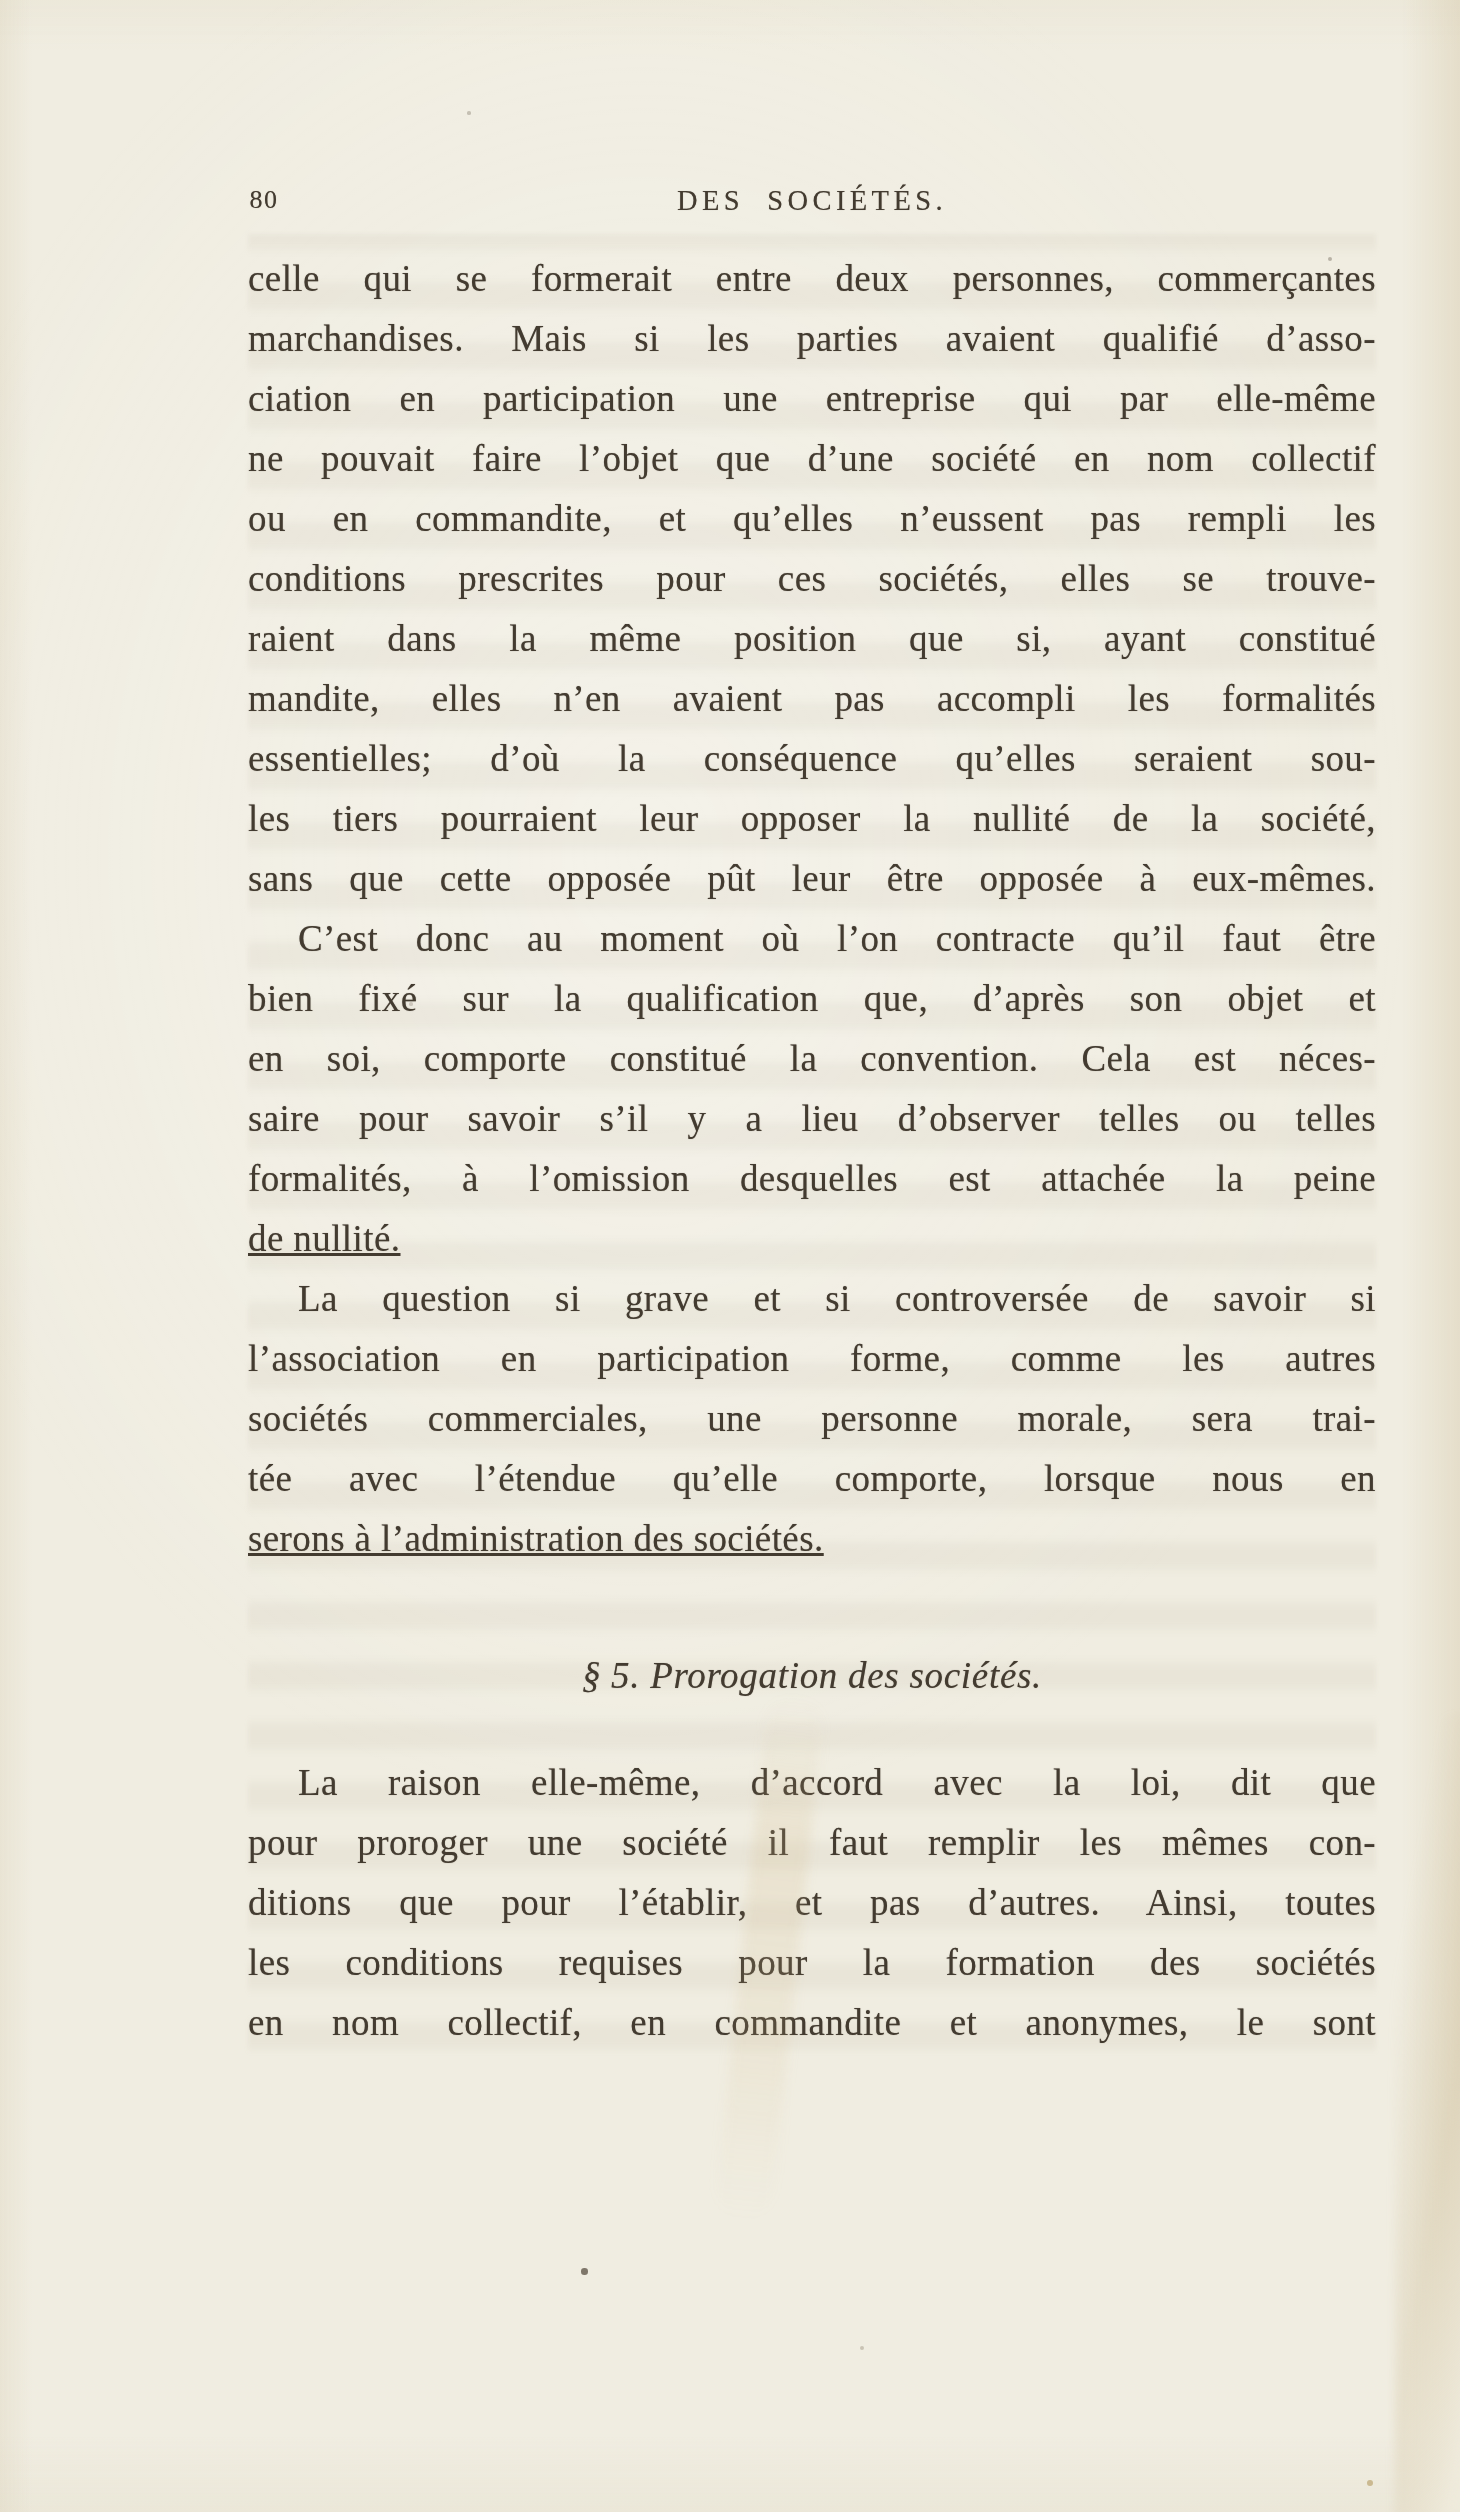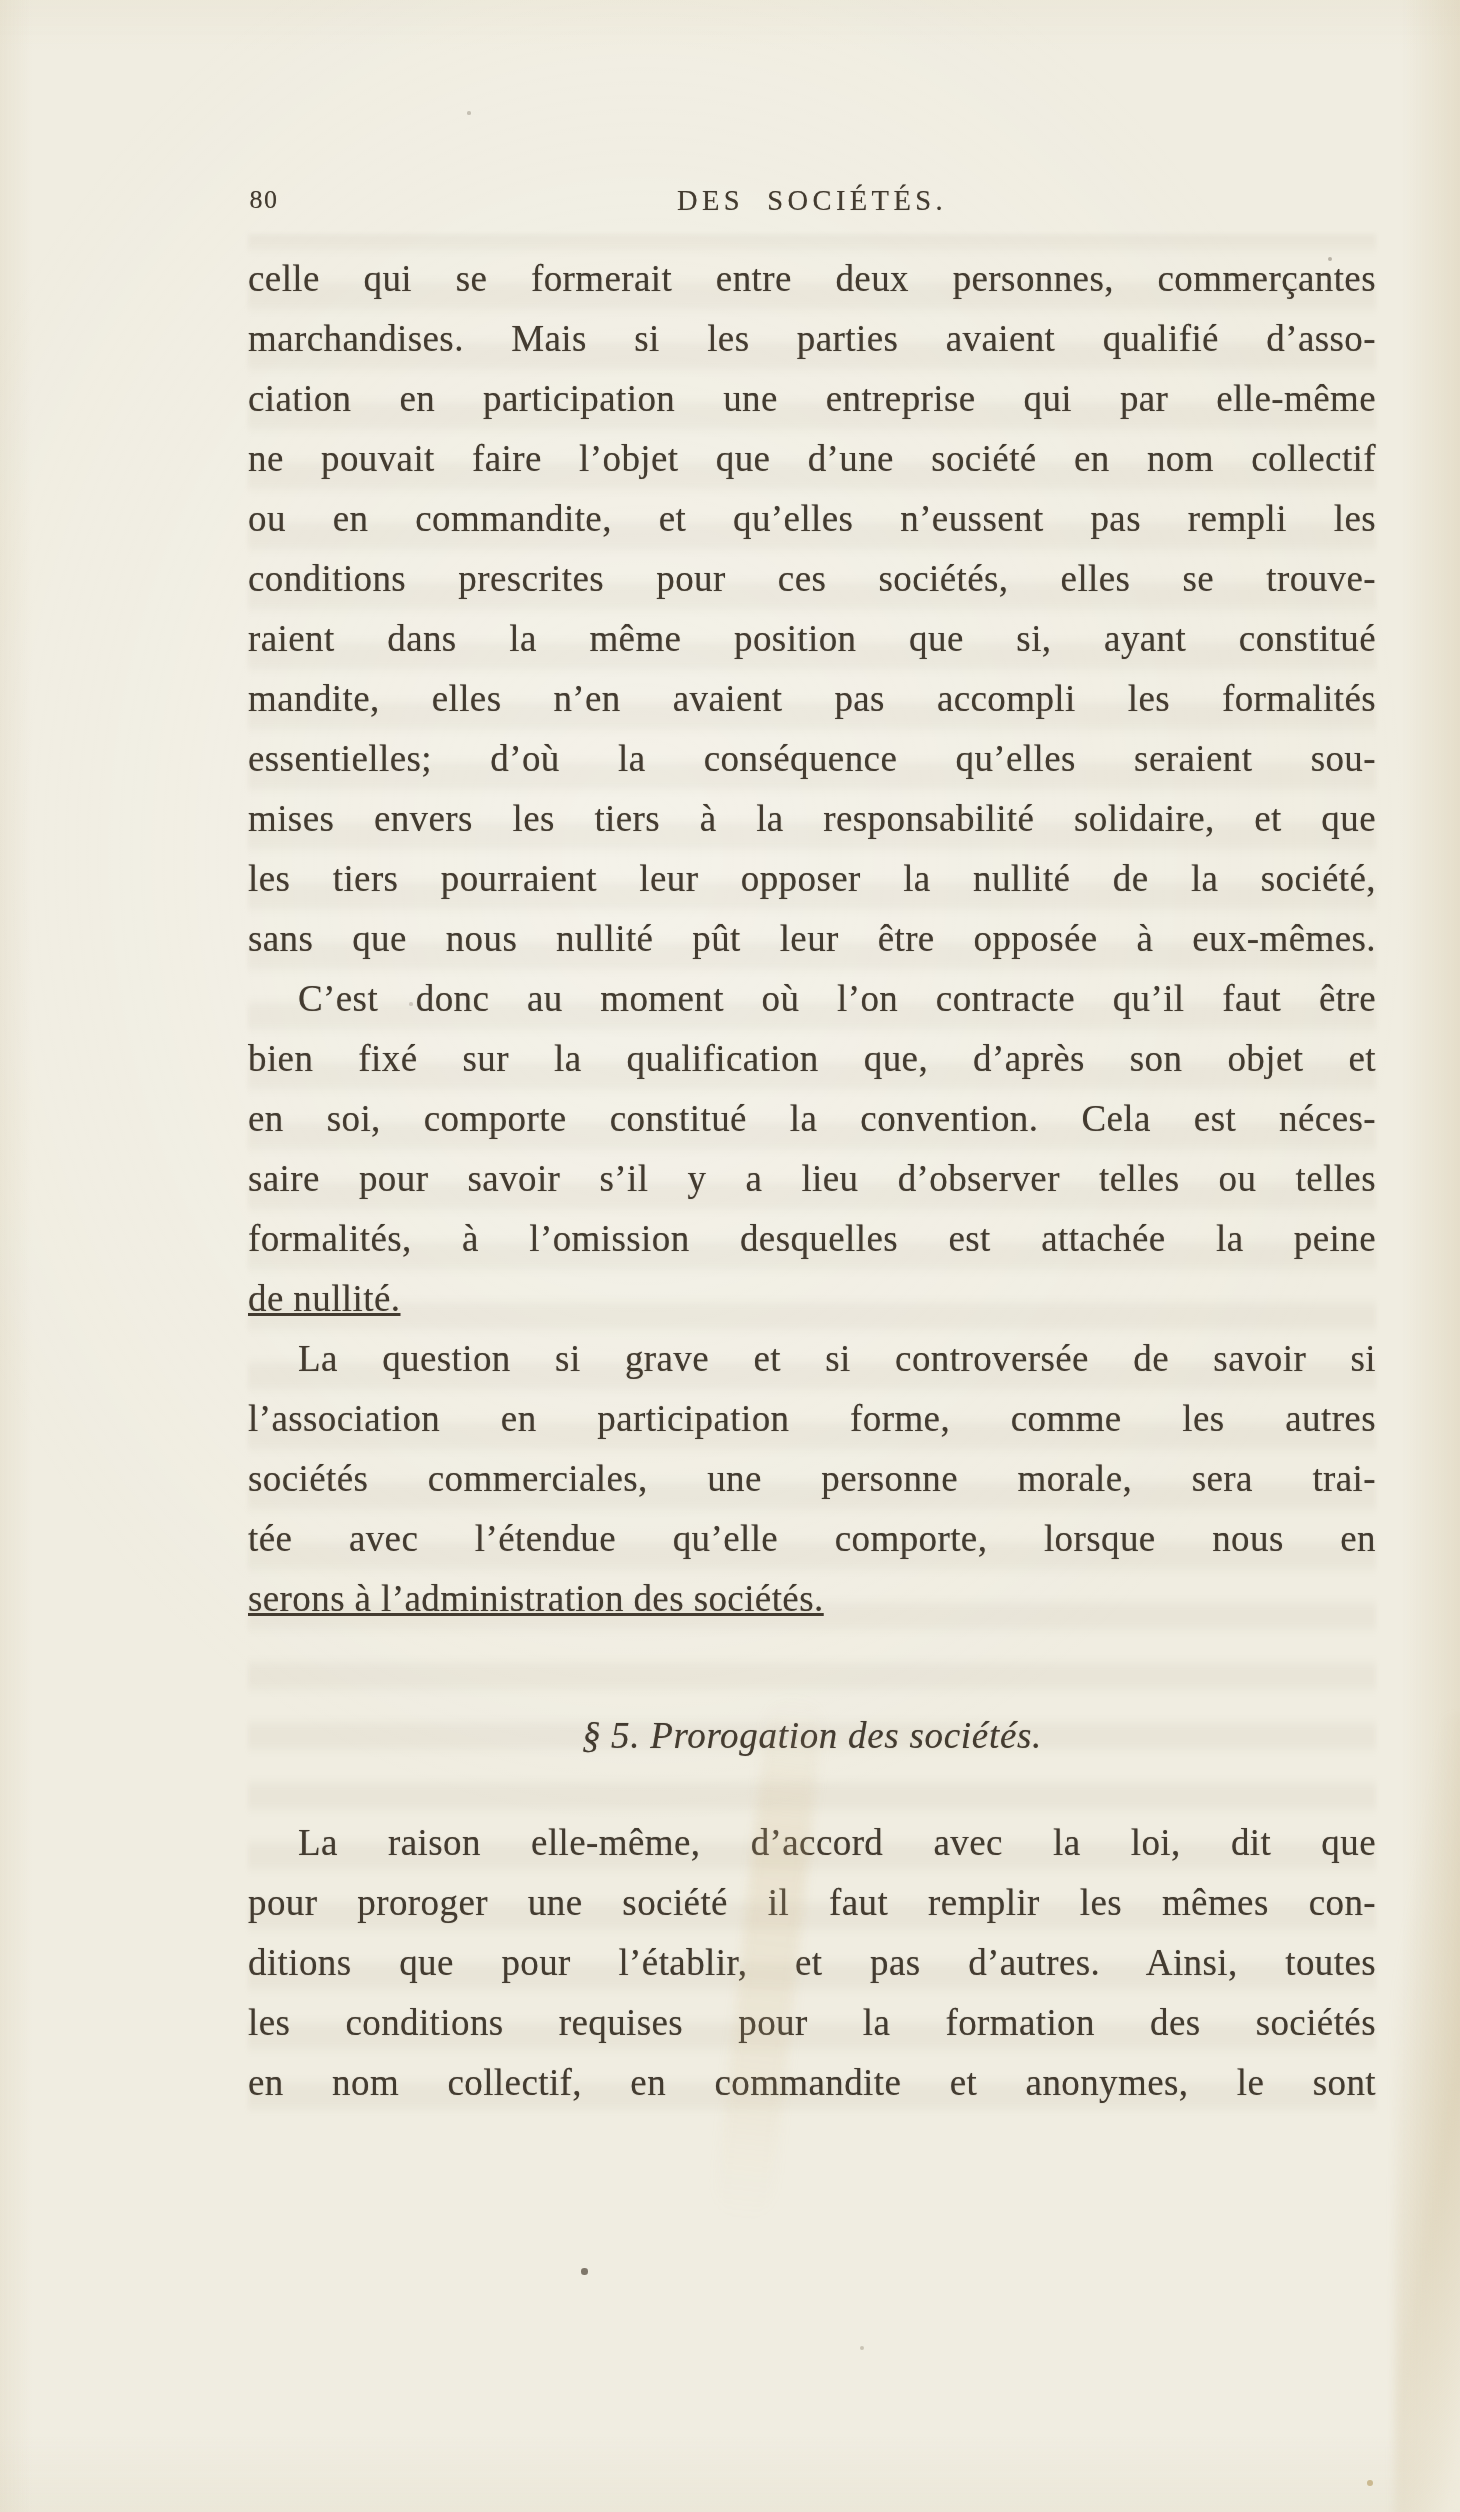--- a/index.html
+++ b/index.html
@@ -92,23 +92,22 @@
 <main class="text-block">
     <div class="line">celle qui se formerait entre deux personnes, commerçantes</div>
     <div class="line">marchandises. Mais si les parties avaient qualifié d’asso-</div>
     <div class="line">ciation en participation une entreprise qui par elle-même</div>
     <div class="line">ne pouvait faire l’objet que d’une société en nom collectif</div>
     <div class="line">ou en commandite, et qu’elles n’eussent pas rempli les</div>
     <div class="line">conditions prescrites pour ces sociétés, elles se trouve-</div>
     <div class="line">raient dans la même position que si, ayant constitué</div>
     <div class="line">mandite, elles n’en avaient pas accompli les formalités</div>
     <div class="line">essentielles; d’où la conséquence qu’elles seraient sou-</div>
-    <div class="line">mises envers les tiers à la responsabilité solidaire, et que</div>
     <div class="line">les tiers pourraient leur opposer la nullité de la société,</div>
-    <div class="line">sans que nous nullité pût leur être opposée à eux-mêmes.</div>
+    <div class="line">sans que cette opposée pût leur être opposée à eux-mêmes.</div>
     <div class="line indent">C’est donc au moment où l’on contracte qu’il faut être</div>
     <div class="line">bien fixé sur la qualification que, d’après son objet et</div>
     <div class="line">en soi, comporte constitué la convention. Cela est néces-</div>
     <div class="line">saire pour savoir s’il y a lieu d’observer telles ou telles</div>
     <div class="line">formalités, à l’omission desquelles est attachée la peine</div>
     <div class="line end">de nullité.</div>
     <div class="line indent">La question si grave et si controversée de savoir si</div>
     <div class="line">l’association en participation forme, comme les autres</div>
     <div class="line">sociétés commerciales, une personne morale, sera trai-</div>
     <div class="line">tée avec l’étendue qu’elle comporte, lorsque nous en</div>

